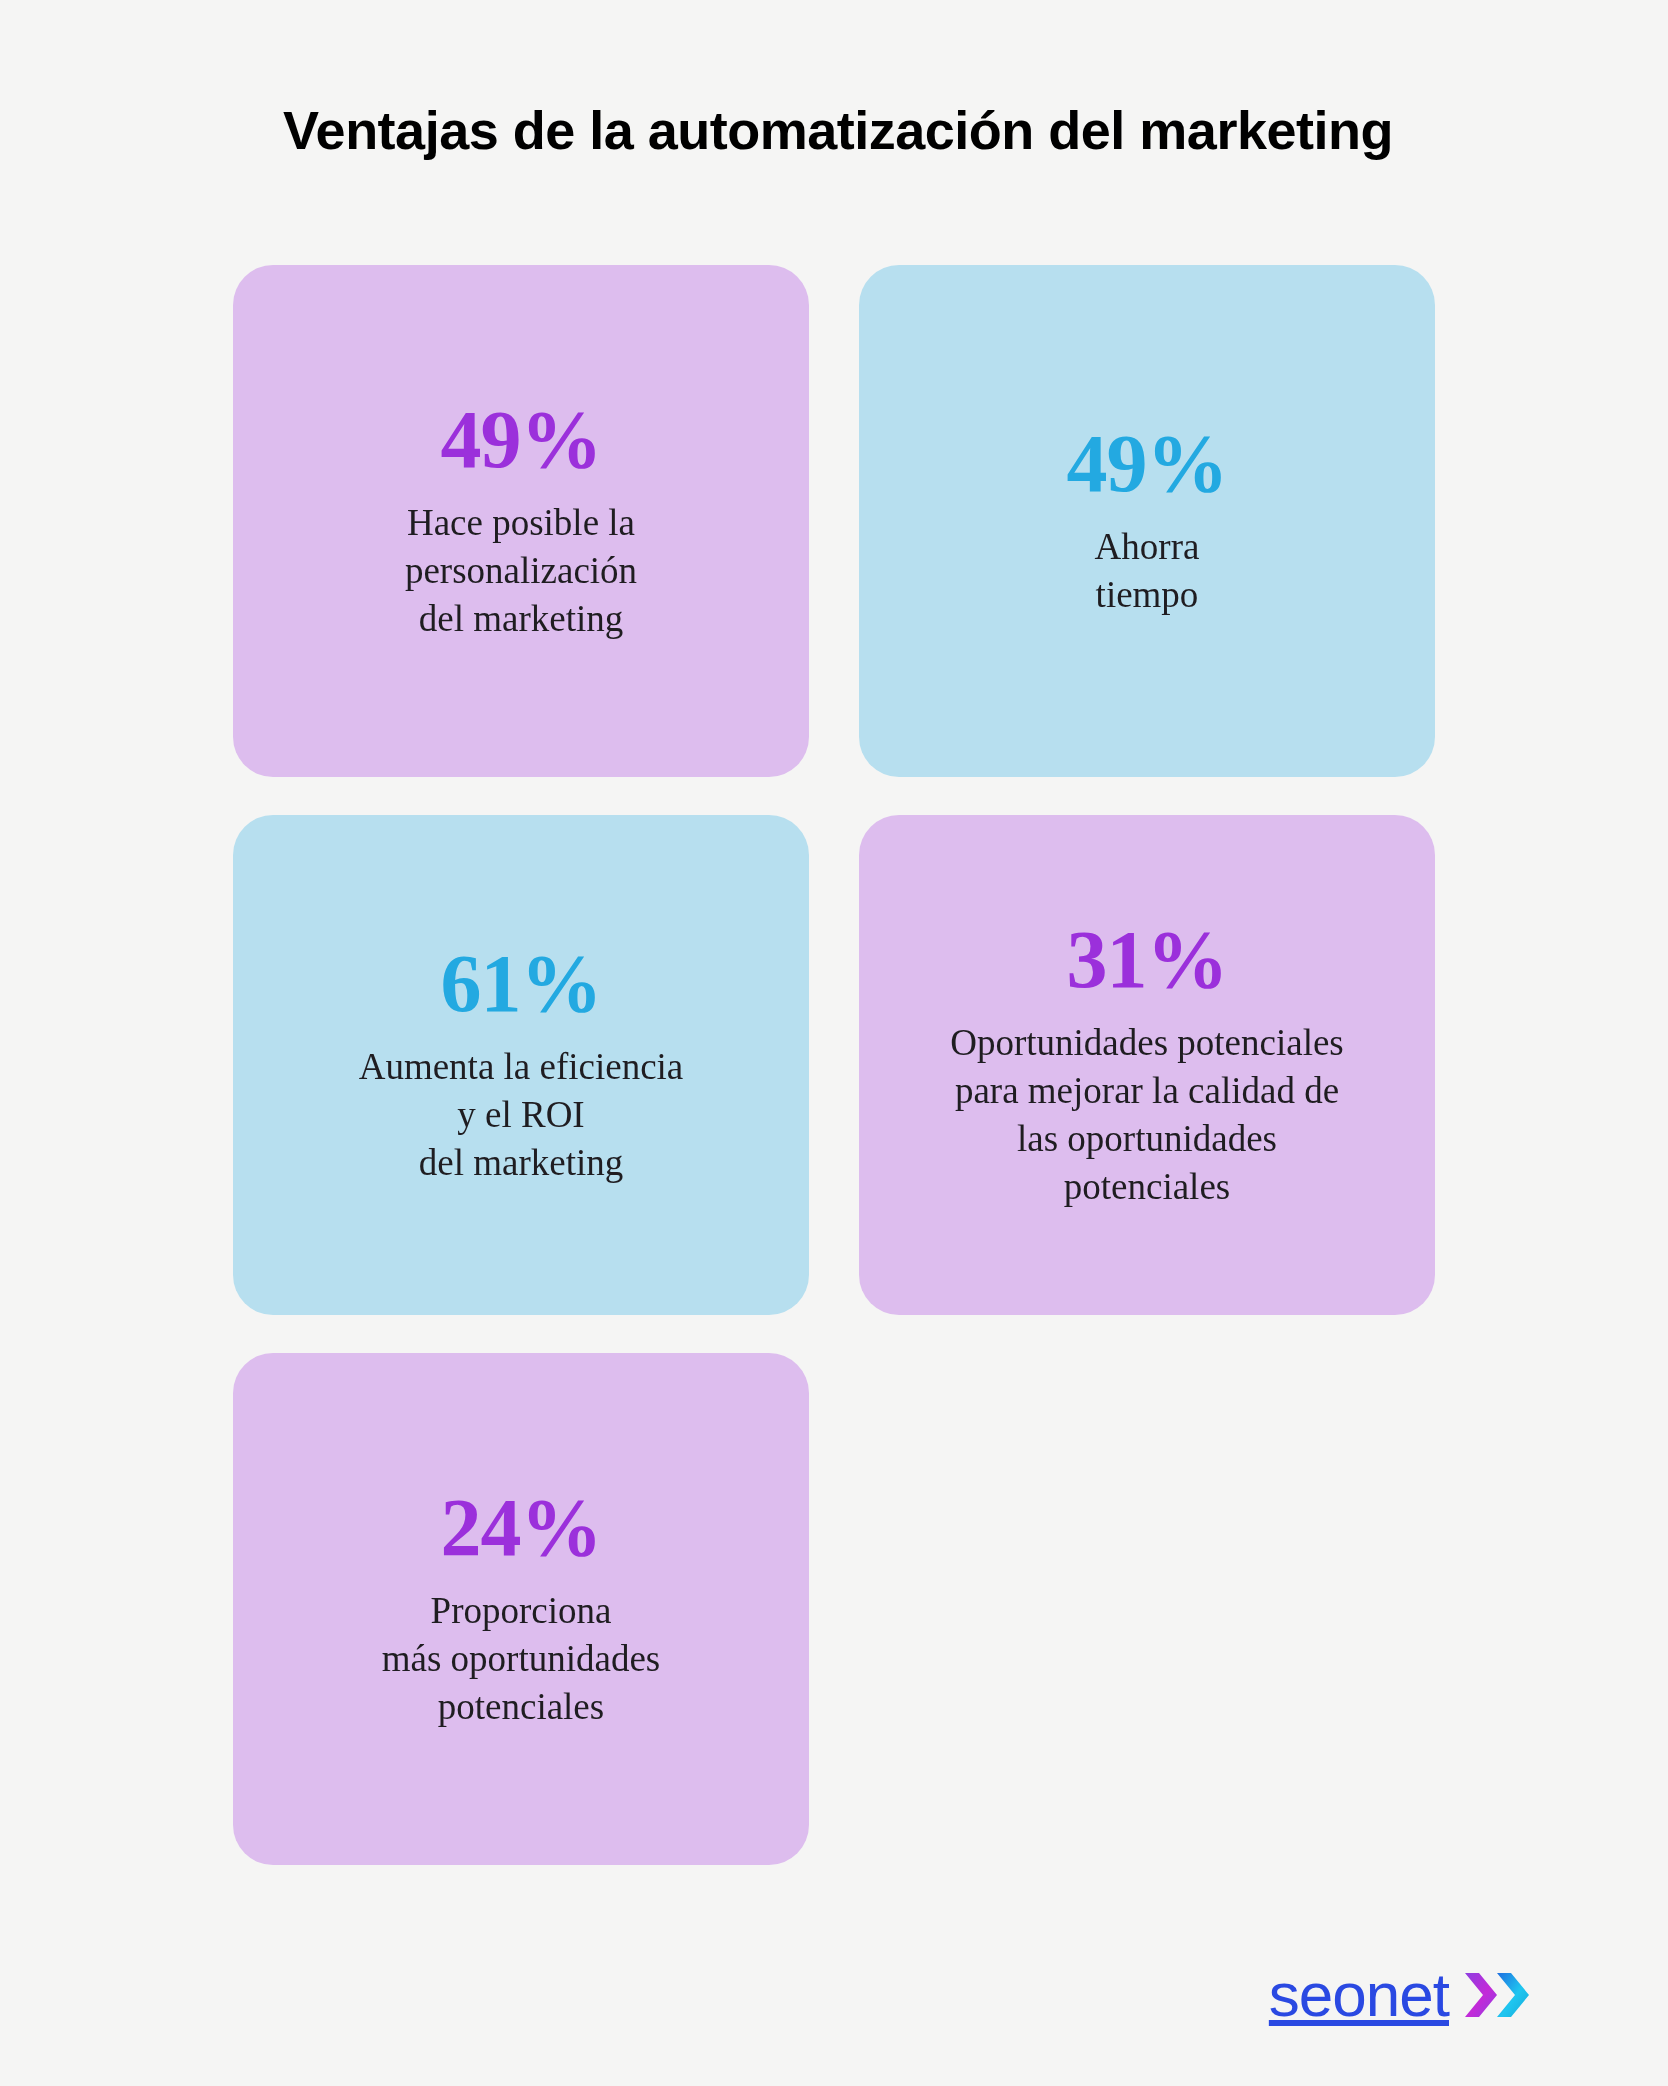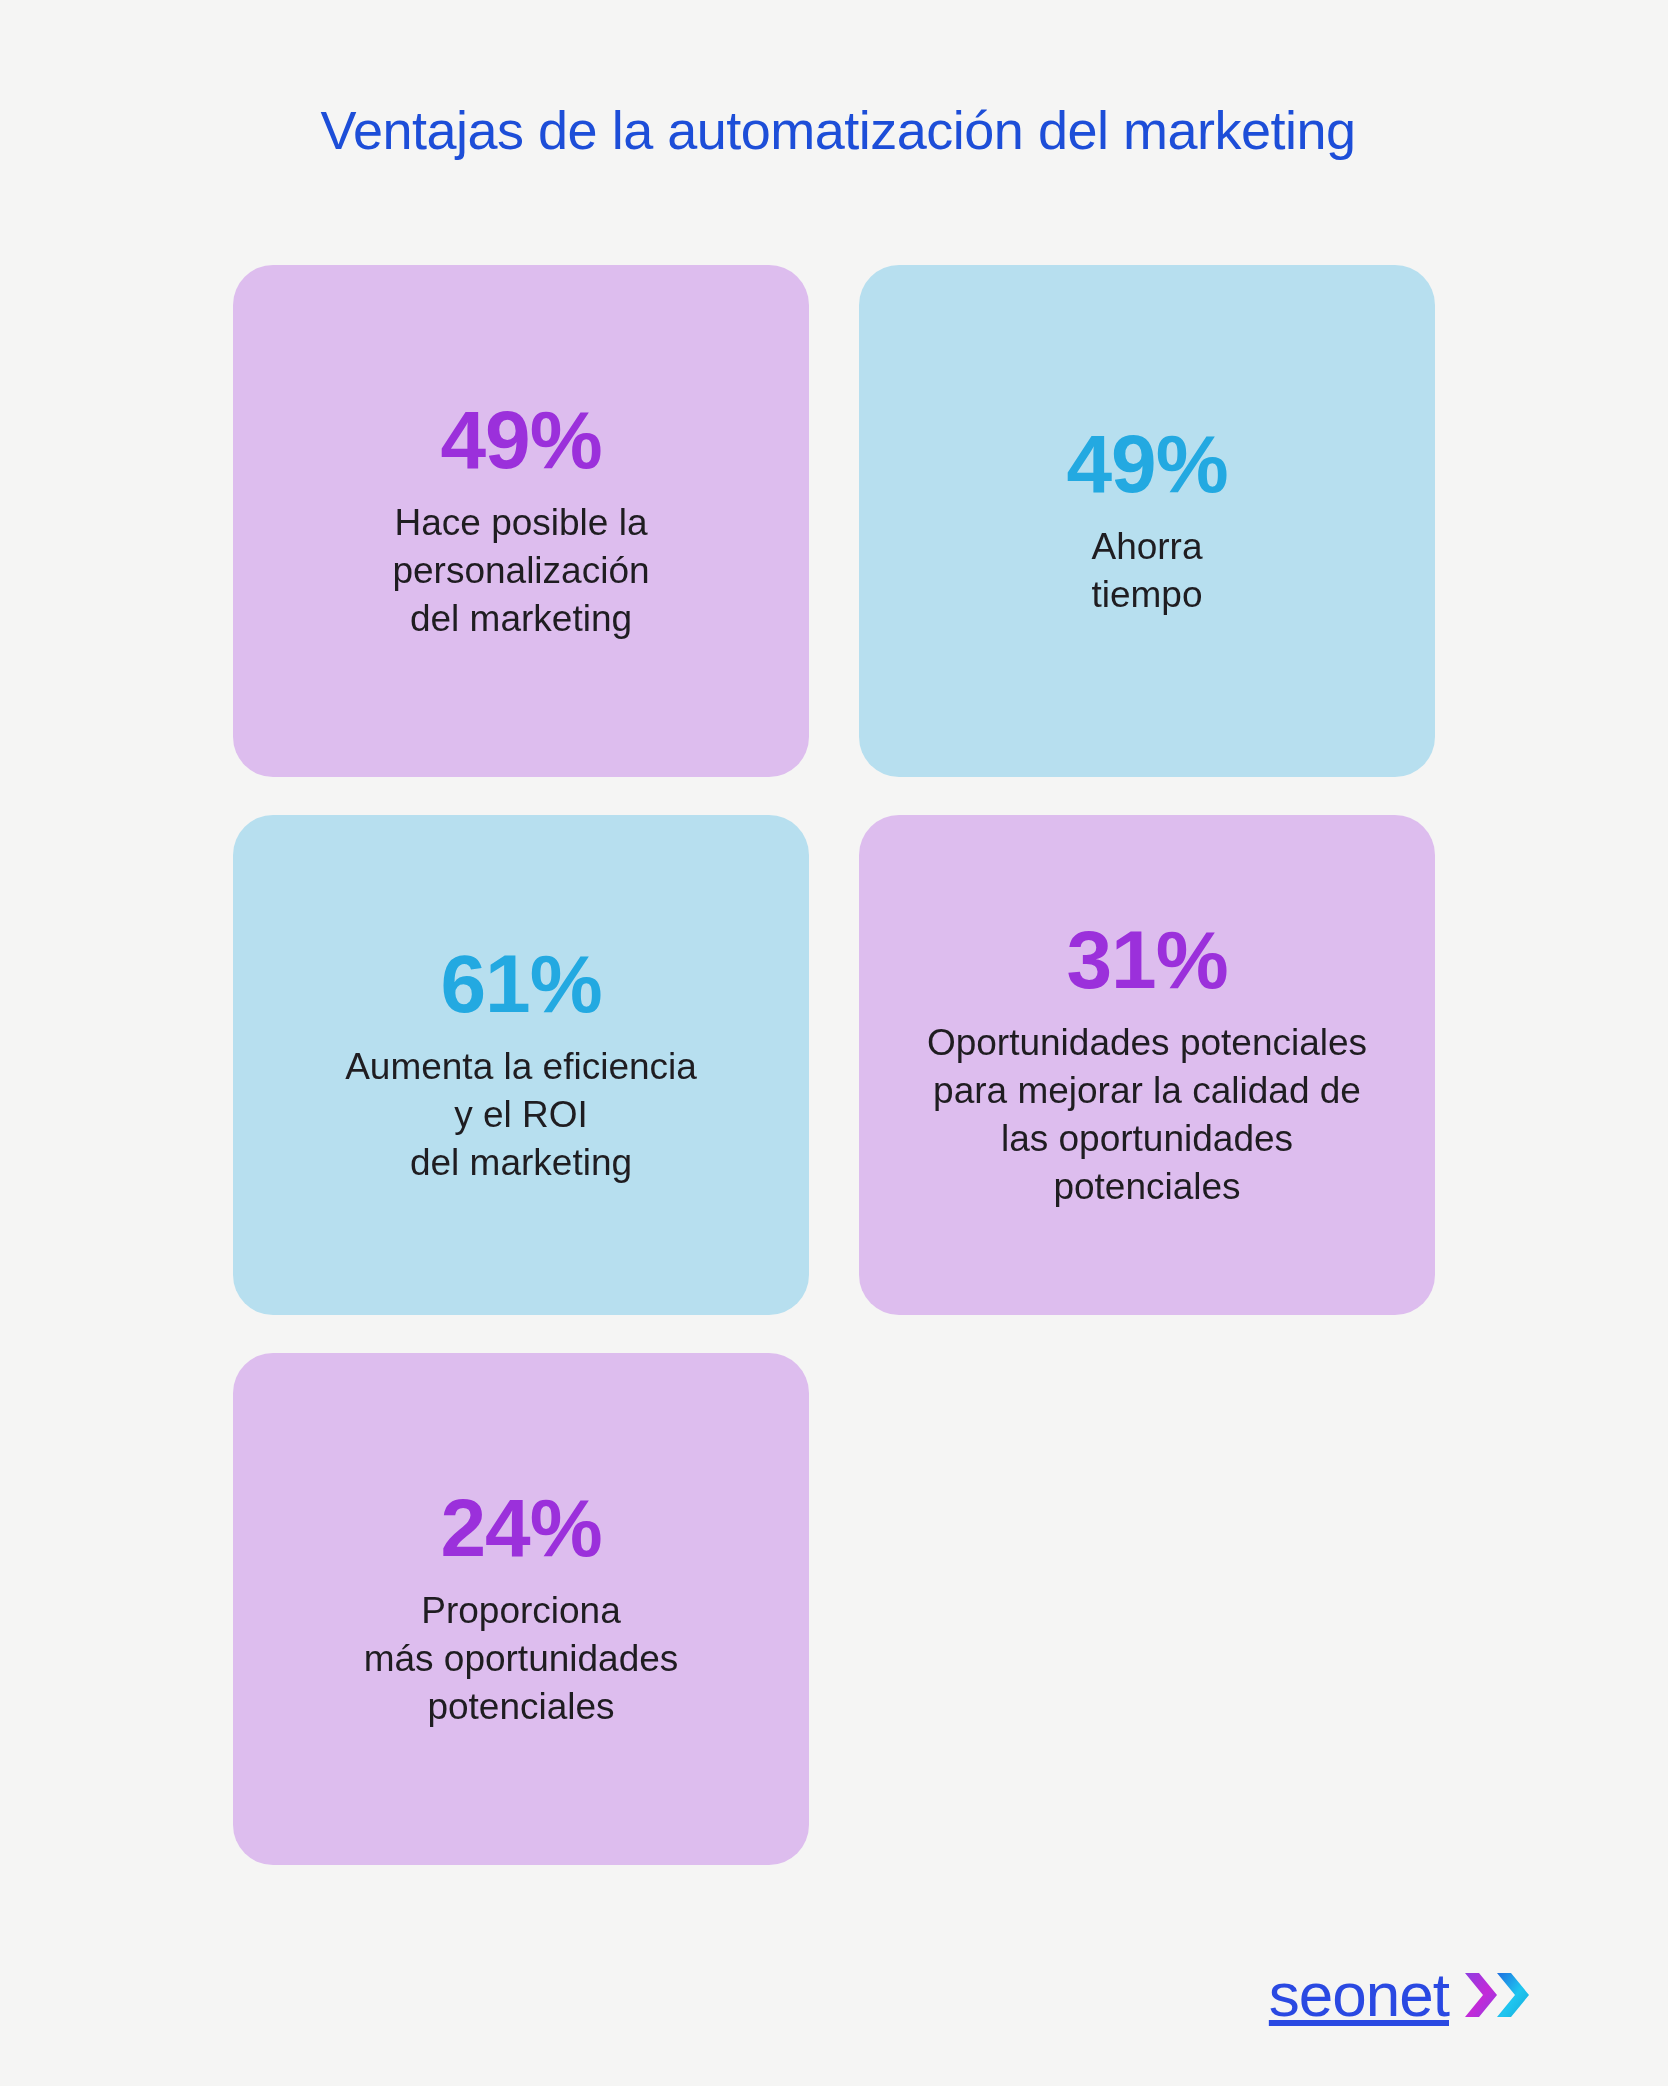--- a/index.html
+++ b/index.html
@@ -19,23 +19,23 @@
     overflow: hidden;
   }
 
   
   #page-title {
     position: absolute;
     left: 168px;
     top: 100px;
     width: 1340px;
     font-size: 54px;
-    font-weight: normal;
+    font-weight: bold;
     letter-spacing: -0.5px;
-    color: #1d4ed8;
+    color: #000000;
     line-height: 1.12;
     text-align: center;
     white-space: nowrap;
   }
 
   
   #card-grid {
     position: absolute;
     left: 233px;
     top: 265px;
@@ -48,20 +48,21 @@
   }
 
   .stat-card {
     border-radius: 40px;
     display: flex;
     flex-direction: column;
     align-items: center;
     justify-content: center;
     padding: 20px 8px;
     text-align: center;
+    font-family: Liberation Serif, serif;
   }
 
   .stat-card.purple { background: #ddbdee; }
   .stat-card.blue   { background: #b7dfef; }
 
   .stat-value {
     font-size: 82px;
     font-weight: bold;
     line-height: 1.0;
     letter-spacing: -1px;

